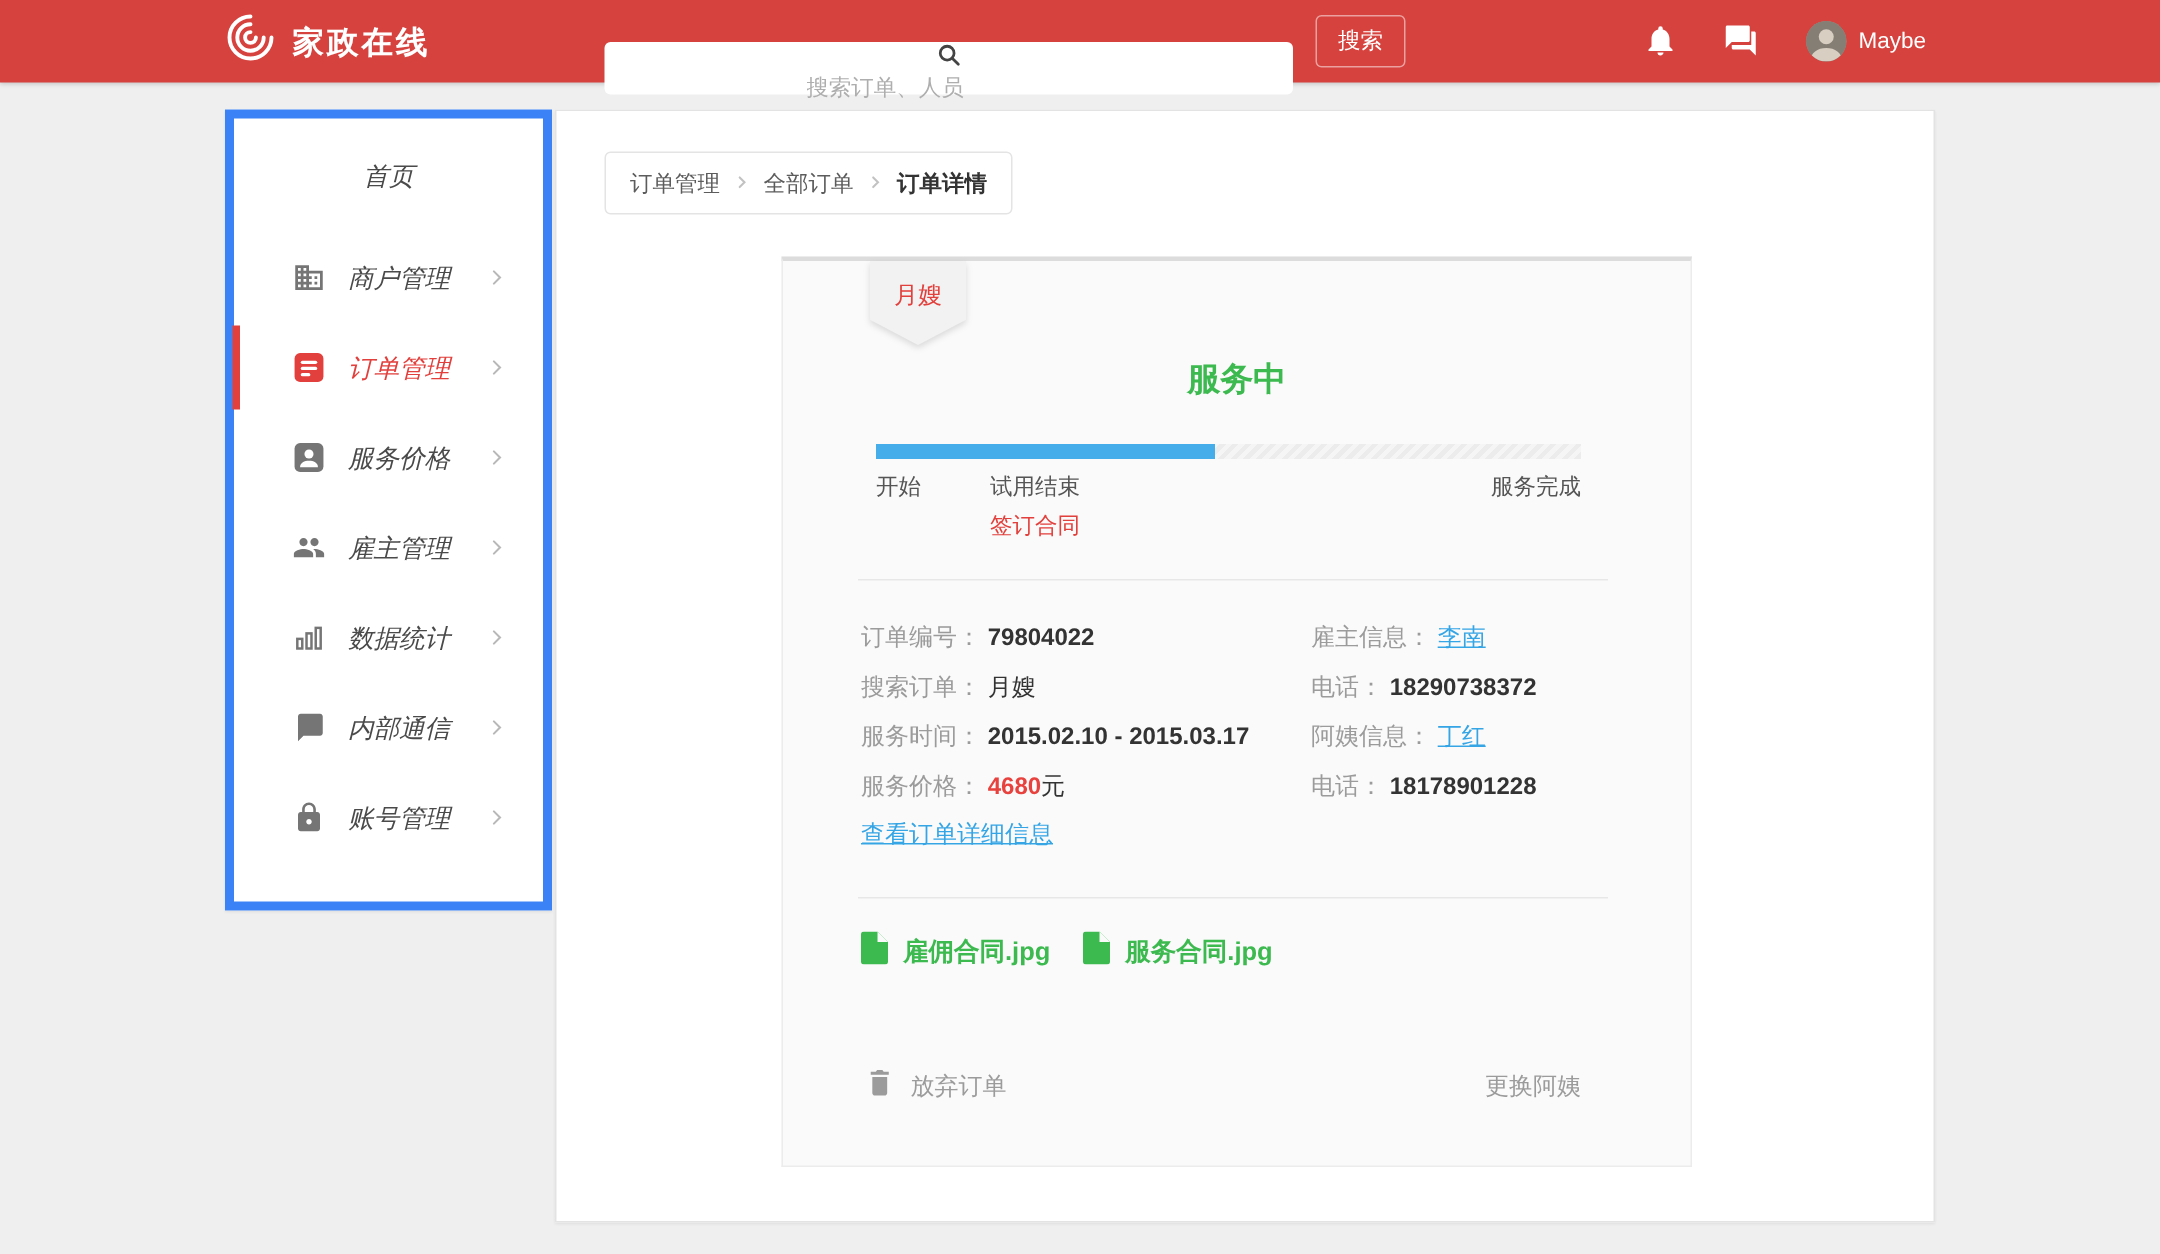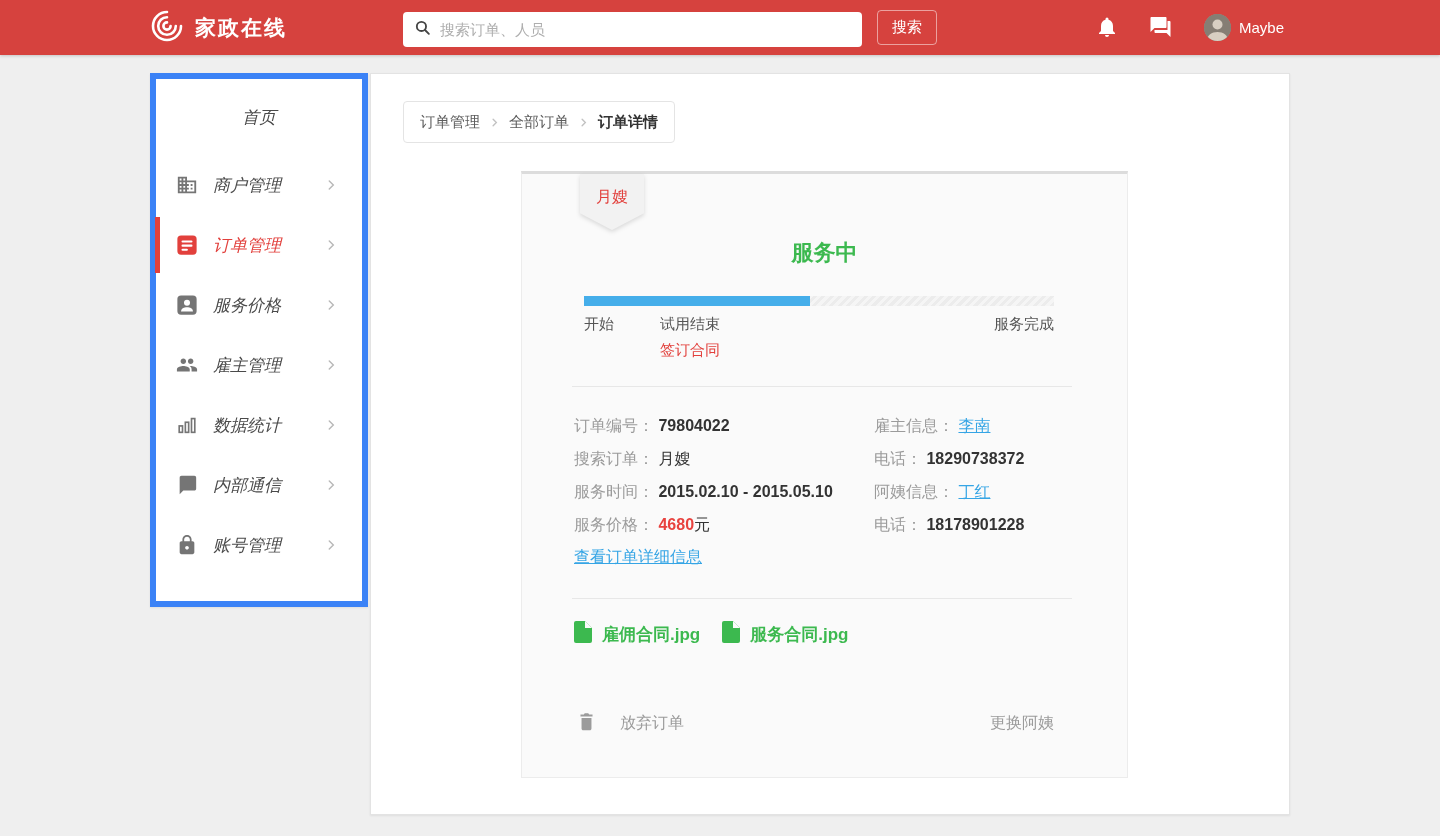--- a/index.html
+++ b/index.html
@@ -14,22 +14,22 @@
   
   .topbar {
     position:absolute; left:0; top:0; width:1440px; height:55px;
     background:#d6423e;
     box-shadow:0 1px 3px rgba(0,0,0,.18);
     z-index:10;
   }
   .brand { position:absolute; left:150px; top:0; height:55px; display:flex; align-items:center; gap:11px; }
   .brand-title { color:#fff; font-size:21px; font-weight:bold; letter-spacing:2px; }
   .search-box {
-    position:absolute; left:403px; top:12px; width:459px; height:35px;
-    background:#fff; border-radius:4px; display:flex; align-items:center; padding:0 11px;
+    position:absolute; left:403px; top:28px; width:459px; height:35px;
+    background:#fff; border-radius:4px; display:flex; align-items:center; padding:0 11px;flex-direction:column;
   }
   .search-box input {
     border:none; outline:none; flex:1; font-size:15px; color:#333; margin-left:9px;
     font-family:"Liberation Sans","DejaVu Sans",sans-serif; background:transparent;
   }
   .search-box input::placeholder { color:#aeaeae; }
   .search-btn {
     position:absolute; left:877px; top:10px; width:60px; height:35px;
     background:transparent; border:1px solid rgba(255,255,255,.5); border-radius:4px;
     color:#fff; font-size:15px; cursor:pointer;
@@ -45,21 +45,21 @@
   .username { position:absolute; left:1239px; top:0; height:55px; line-height:55px; color:#fff; font-size:15px; }
 
   
   .sidebar {
     position:absolute; left:150px; top:73px; width:218px;
     background:#fff; border:6px solid #3b82f6;
     box-shadow:0 1px 2px rgba(0,0,0,.07);
     padding-bottom:26px; z-index:5;font-style:italic;
   }
   .side-home { height:76px; display:flex; align-items:center; justify-content:center; font-size:17px; color:#4a4a4a; cursor:pointer; }
-  .side-item { position:relative; height:60px; display:flex; align-items:center; padding-left:20px; cursor:pointer; }
+  .side-item { position:relative; height:60px; display:flex; align-items:center; padding-left:39px; cursor:pointer; }
   .side-item .s-icon { width:22px; height:22px; margin-right:15px; flex:none; display:flex; align-items:center; justify-content:center; }
   .side-item .s-label { font-size:17px; color:#4a4a4a; }
   .side-item .s-chev { position:absolute; right:24px; top:50%; margin-top:-7px; }
   .side-item.active::before {
     content:""; position:absolute; left:-1px; top:2px; bottom:2px; width:5px; background:#e2403c;
   }
   .side-item.active .s-label { color:#e2403c; }
 
   
   .panel {
@@ -115,21 +115,21 @@
   .col-right { position:absolute; left:300px; top:0; }
   .detail-link { display:inline-block; margin-top:5px; font-size:16px; color:#36a5e5; text-decoration:underline; cursor:pointer; line-height:22px; }
 
   .attachments { margin:22px 0 0 52px; display:flex; gap:22px;font-weight:bold; }
   .file-item { display:flex; align-items:center; gap:10px; font-size:17px; color:#3cb94f; cursor:pointer; }
 
   .actions {
     margin:64px 73px 0 56px; display:flex; justify-content:space-between; align-items:center;
     font-size:16px; color:#9b9b9b;
   }
-  .abandon { display:flex; align-items:center; gap:25px; cursor:pointer; }
+  .abandon { display:flex; align-items:center; gap:12px; cursor:pointer; }
   .change-aunt { cursor:pointer; }
 </style>
 </head>
 <body>
 
 <div class="topbar">
   <div class="brand">
     <span>
       <svg width="34" height="34" viewBox="0 0 34 34" fill="none" stroke="#fff" stroke-width="2.6" stroke-linecap="round">
         <path d="M17 3 A14 14 0 1 0 31 17"></path>
@@ -331,21 +331,21 @@
         <div class="d-row">
           <span class="d-label">订单编号：</span>
           <span class="d-num">79804022</span>
         </div>
         <div class="d-row">
           <span class="d-label">搜索订单：</span>
           <span class="d-value">月嫂</span>
         </div>
         <div class="d-row">
           <span class="d-label">服务时间：</span>
-          <span class="d-num">2015.02.10 - 2015.05.10</span>
+          <span class="d-num">2015.02.10 - 2015.03.17</span>
         </div>
         <div class="d-row">
           <span class="d-label">服务价格：</span>
           <span class="d-price">4680</span><span class="d-value">元</span>
         </div>
         <span class="detail-link">查看订单详细信息</span>
       </div>
 
       <div class="col-right">
         <div class="d-row">

